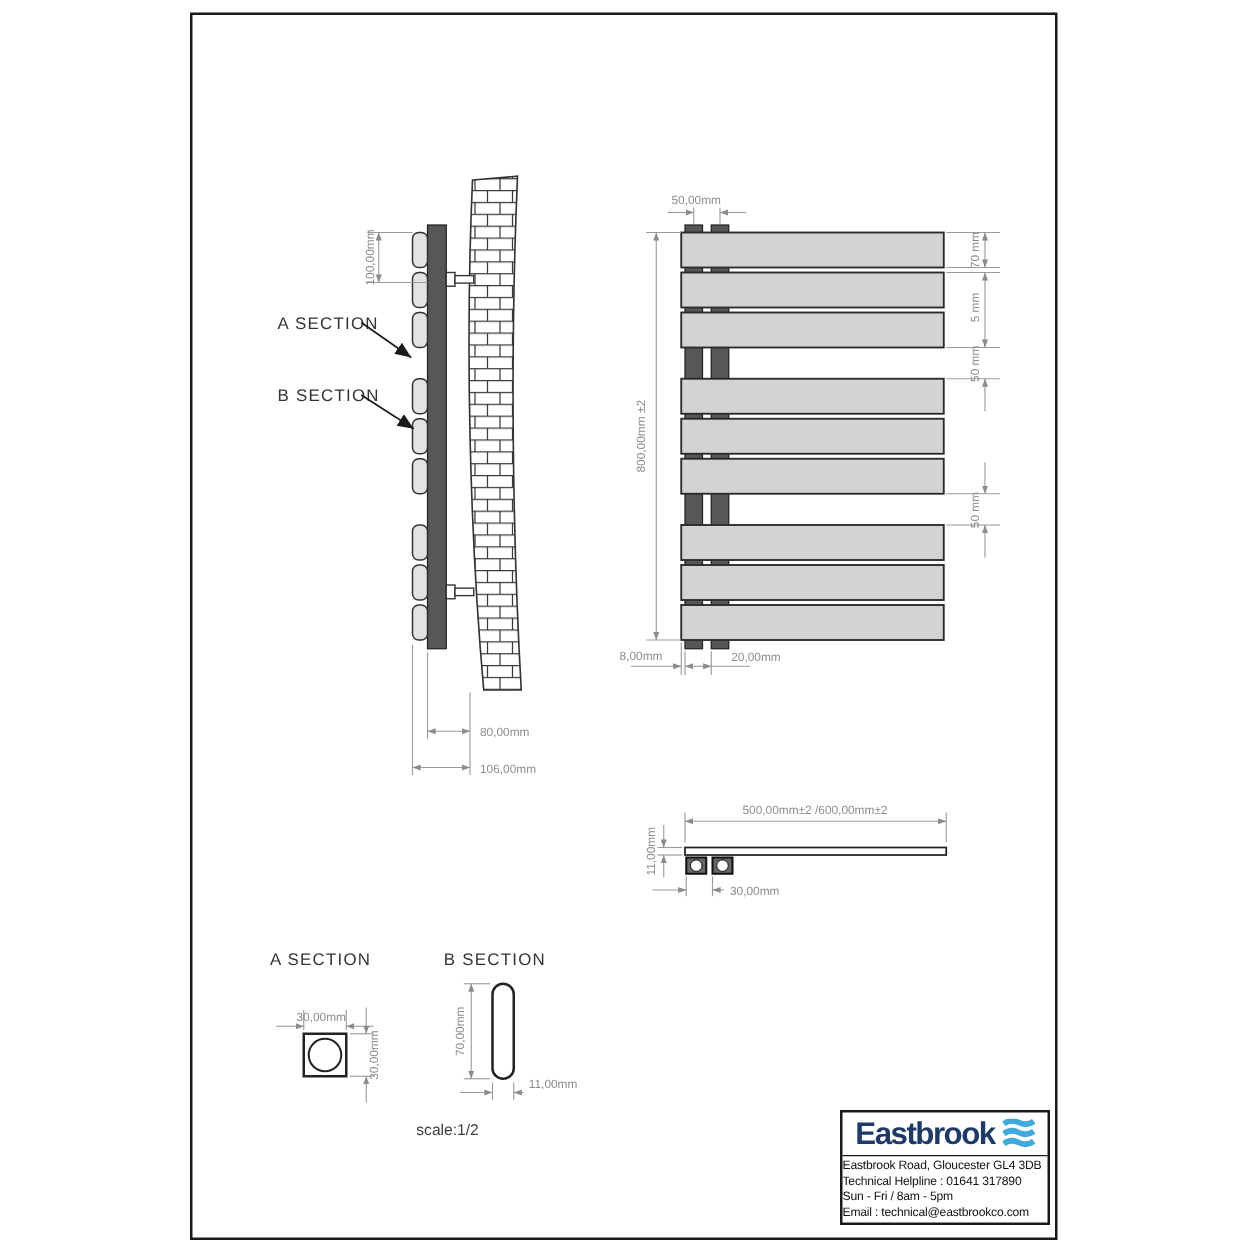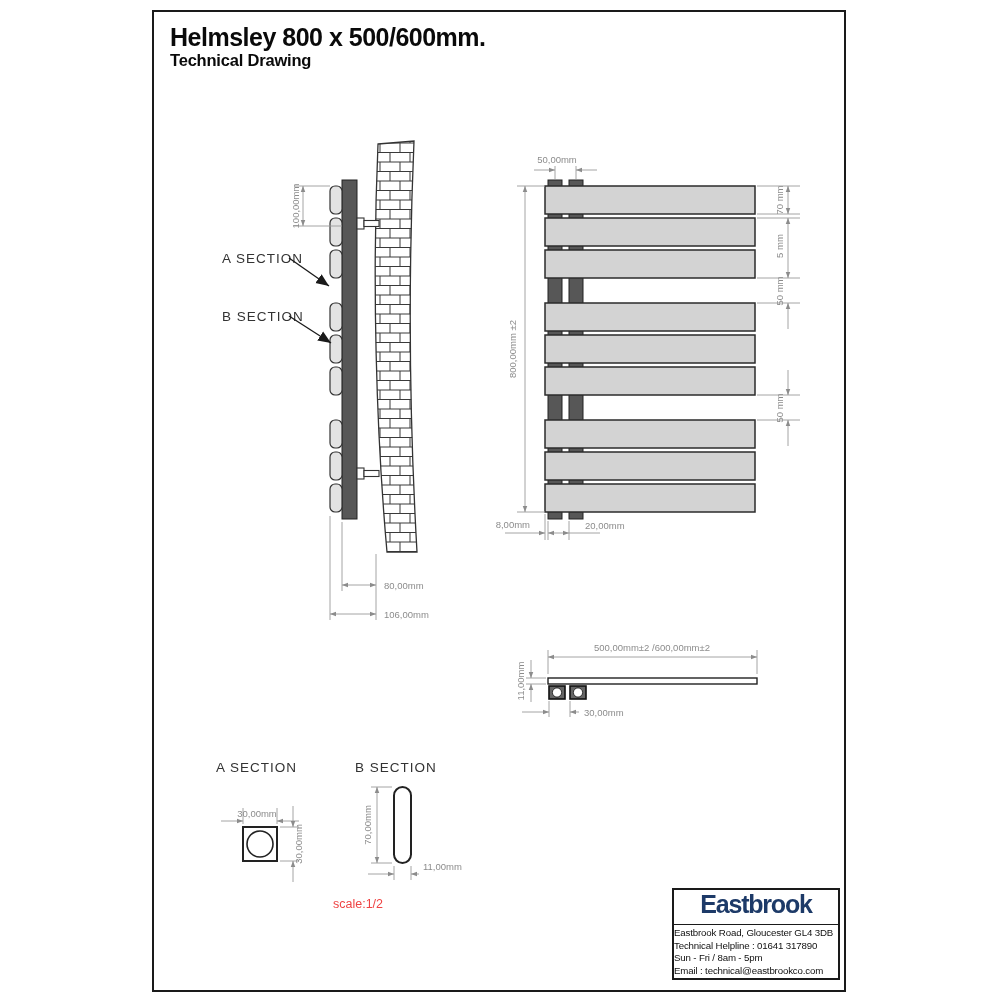--- a/index.html
+++ b/index.html
@@ -1,23 +1,23 @@
 <!DOCTYPE html>
 <html><head>
 <meta charset="utf-8">
 <style>
   html,body{margin:0;padding:0;background:#fff;}
   #canvas{position:relative;width:1000px;height:1000px;background:#fff;font-family:"Liberation Sans",sans-serif;overflow:hidden;}
   #drawing{position:absolute;left:0;top:0;}
   .title-block{position:absolute;left:170px;top:24px;color:#0a0a0a;}
   .title-block h1{margin:0;font-size:25px;line-height:27px;font-weight:bold;letter-spacing:-0.5px;}
   .title-block h2{margin:0;font-size:16.5px;line-height:19px;font-weight:bold;letter-spacing:-0.2px;}
-  .scale-note{position:absolute;left:333px;top:897px;font-size:12.5px;color:#ef4444;}
+  .scale-note{position:absolute;left:333px;top:897px;font-size:12.5px;color:#404040;}
   .footer-box{position:absolute;left:672px;top:888px;width:168px;height:92px;border:2px solid #1a1a1a;background:#fff;box-sizing:border-box;}
-  .footer-logo{display:flex;align-items:center;justify-content:center;gap:6px;height:34px;border-bottom:1.5px solid #1a1a1a;flex-direction:column;}
+  .footer-logo{display:flex;align-items:center;justify-content:center;gap:6px;height:34px;border-bottom:1.5px solid #1a1a1a;}
   .footer-brand{font-size:25px;font-weight:bold;color:#1d3a68;letter-spacing:-1.2px;}
   .footer-lines{padding-top:2px;}
   .footer-line{text-align:left;font-size:9.7px;line-height:12.6px;color:#101010;white-space:nowrap;letter-spacing:-0.15px;}
   svg text{font-family:"Liberation Sans",sans-serif;}
   .dimtxt{font-size:9.5px;fill:#8c8c8c;}
   .seclbl{font-size:13.5px;fill:#333;letter-spacing:1px;}
 </style>
 </head>
 <body>
 
@@ -205,24 +205,20 @@
         <line x1="394" y1="866" x2="394" y2="880"></line>
           <line x1="411" y1="866" x2="411" y2="880"></line>
         <line x1="368" y1="874" x2="394" y2="874" marker-end="url(#ar)"></line>
         <line x1="411" y1="874" x2="419" y2="874" marker-start="url(#ar)"></line>
       </g>
       <text class="dimtxt" text-anchor="middle" transform="translate(371,825) rotate(-90)">70,00mm</text>
       <text class="dimtxt" x="423" y="870">11,00mm</text>
     </g>
   </svg>
 
-  <div class="title-block">
-    <h1>Helmsley 800 x 500/600mm.</h1>
-    <h2>Technical Drawing</h2>
-  </div>
 
   <div class="scale-note">scale:1/2</div>
 
   <div class="footer-box">
     <div class="footer-logo">
       <span class="footer-brand">Eastbrook</span>
       <svg width="26" height="24" viewBox="0 0 26 24">
         <g stroke="#3fa9dc" stroke-width="4.6" fill="none">
           <path d="M1,4 C5,1 9,1 13,3 C17,5 21,5 25,2"></path>
           <path d="M1,12 C5,9 9,9 13,11 C17,13 21,13 25,10"></path>

